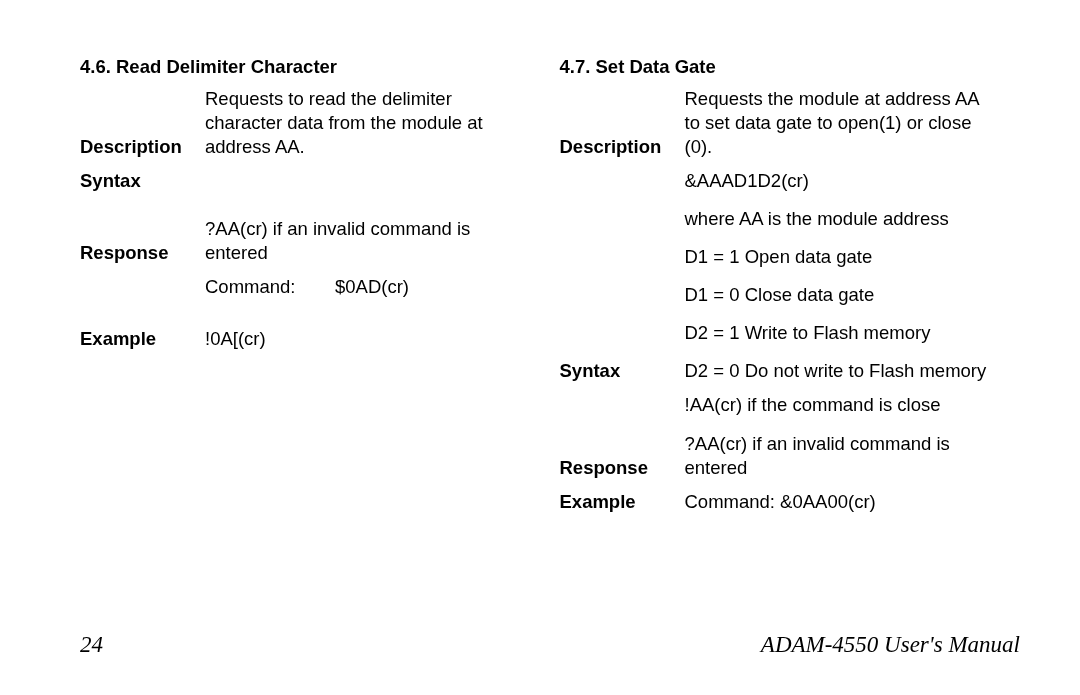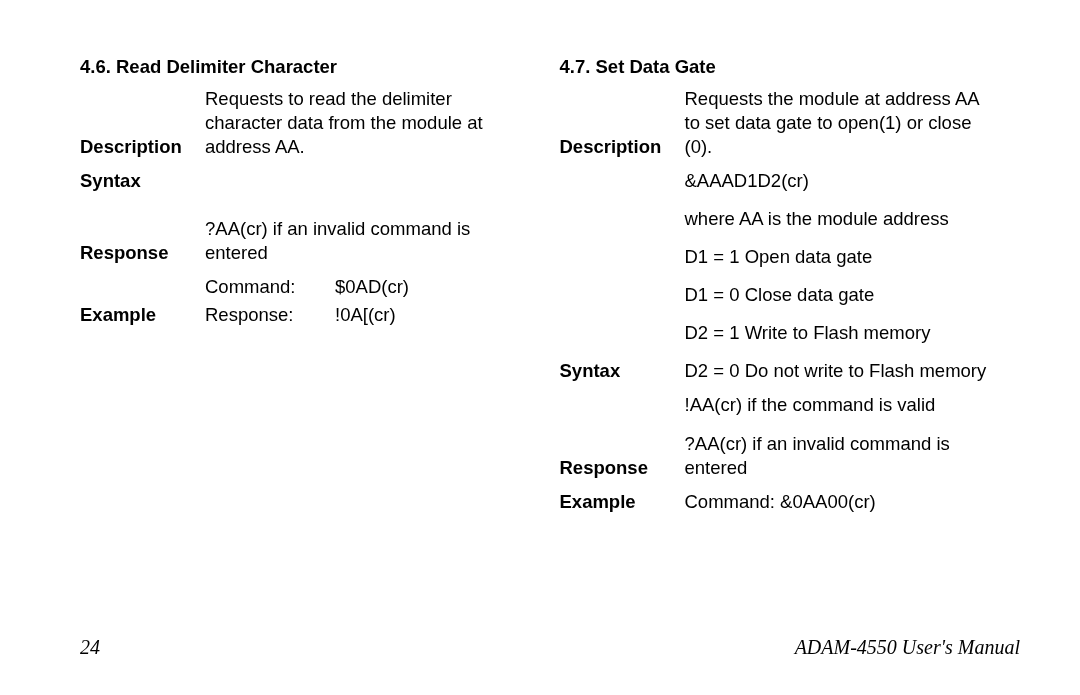--- a/index.html
+++ b/index.html
@@ -41,32 +41,32 @@
   .value {
     flex: 1;
   }
   .sub {
     margin-top: 14px;
   }
   .example-grid {
     flex: 1;
     display: grid;
     grid-template-columns: 130px auto;
-    row-gap: 4px;
+    row-gap: 28px;
   }
   .footer {
     position: absolute;
     bottom: 35px;
     left: 80px;
     right: 60px;
     display: flex;
     justify-content: space-between;
     font-style: italic;
     font-family: "Times New Roman", Times, serif;
-    font-size: 20px;
+    font-size: 23px;
   }
 </style>
 </head>
 <body>
 
 <div class="page">
 
   <div class="col">
     <div class="section-title">4.6. Read Delimiter Character</div>
 
@@ -84,21 +84,20 @@
       <div class="value">
         <div class="sub">?AA(cr)   if an invalid command is entered</div>
       </div>
     </div>
 
     <div class="row">
       <div class="label">Example</div>
       <div class="example-grid">
         <div>Command:</div>
         <div>$0AD(cr)</div>
-        <div>Response:</div>
         <div>!0A[(cr)</div>
       </div>
     </div>
   </div>
 
   <div class="col">
     <div class="section-title">4.7. Set Data Gate</div>
 
     <div class="row">
       <div class="label">Description</div>
@@ -113,21 +112,21 @@
         <div class="sub">D1 = 1 Open data gate</div>
         <div class="sub">D1 = 0 Close data gate</div>
         <div class="sub">D2 = 1 Write to Flash memory</div>
         <div class="sub">D2 = 0 Do not write to Flash memory</div>
       </div>
     </div>
 
     <div class="row">
       <div class="label">Response</div>
       <div class="value">
-        <div>!AA(cr) if the command is valid</div>
+        <div>!AA(cr) if the command is close</div>
         <div class="sub">?AA(cr) if an invalid command is entered</div>
       </div>
     </div>
 
     <div class="row">
       <div class="label">Example</div>
       <div class="value">Command: &amp;0AA00(cr)</div>
     </div>
   </div>
 

